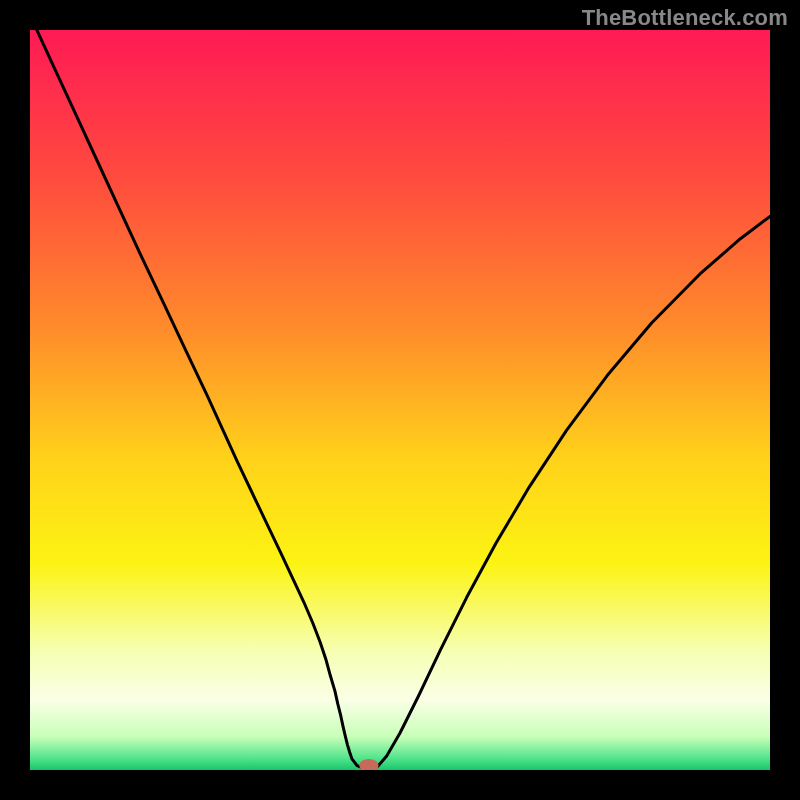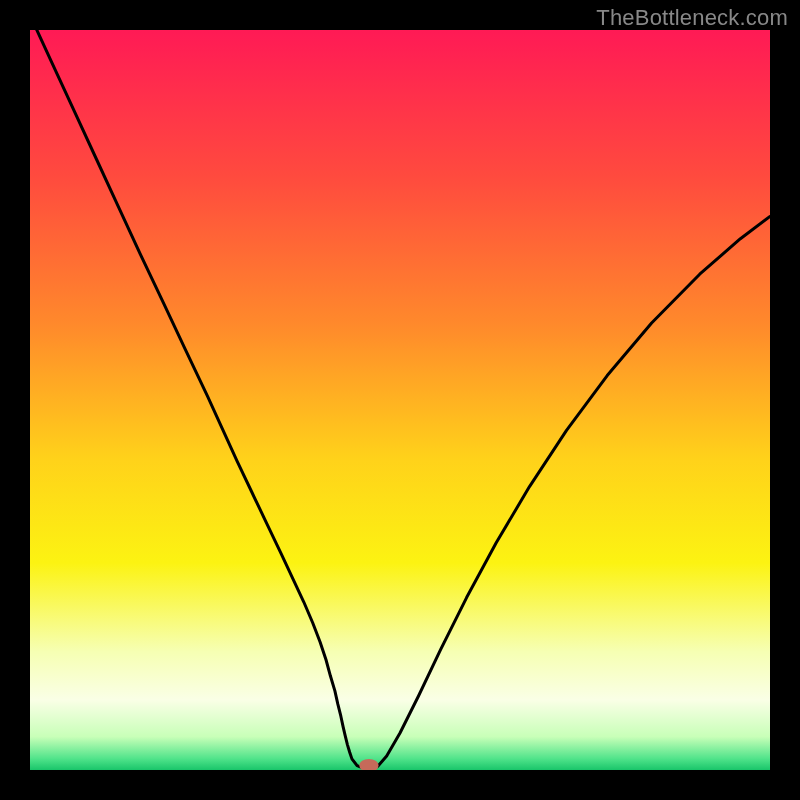--- a/index.html
+++ b/index.html
@@ -24,21 +24,21 @@
     width: 740px;
     height: 740px;
     overflow: hidden;
   }
   .watermark {
     position: absolute;
     top: 5px;
     right: 12px;
     color: #888;
     font-size: 22px;
-    font-weight: 400;
+    font-weight: 700;
     letter-spacing: 0.2px;
     user-select: none;
     margin-left: 17px;
   }
   svg { display: block; }
 </style>
 </head>
 <body>
 
 <div class="outer">

